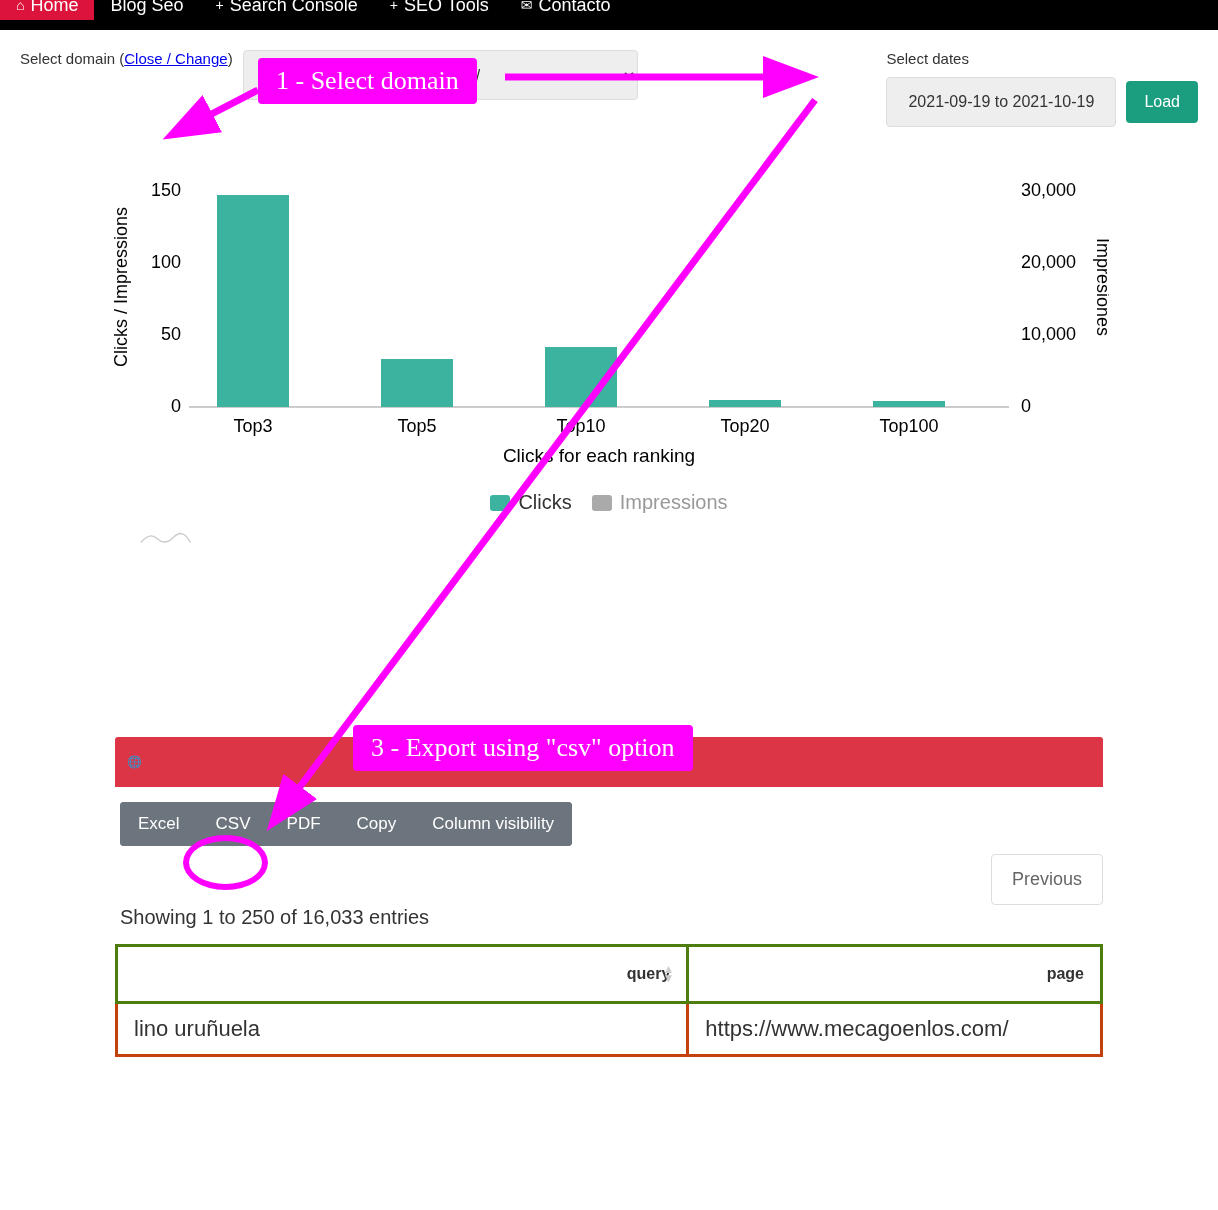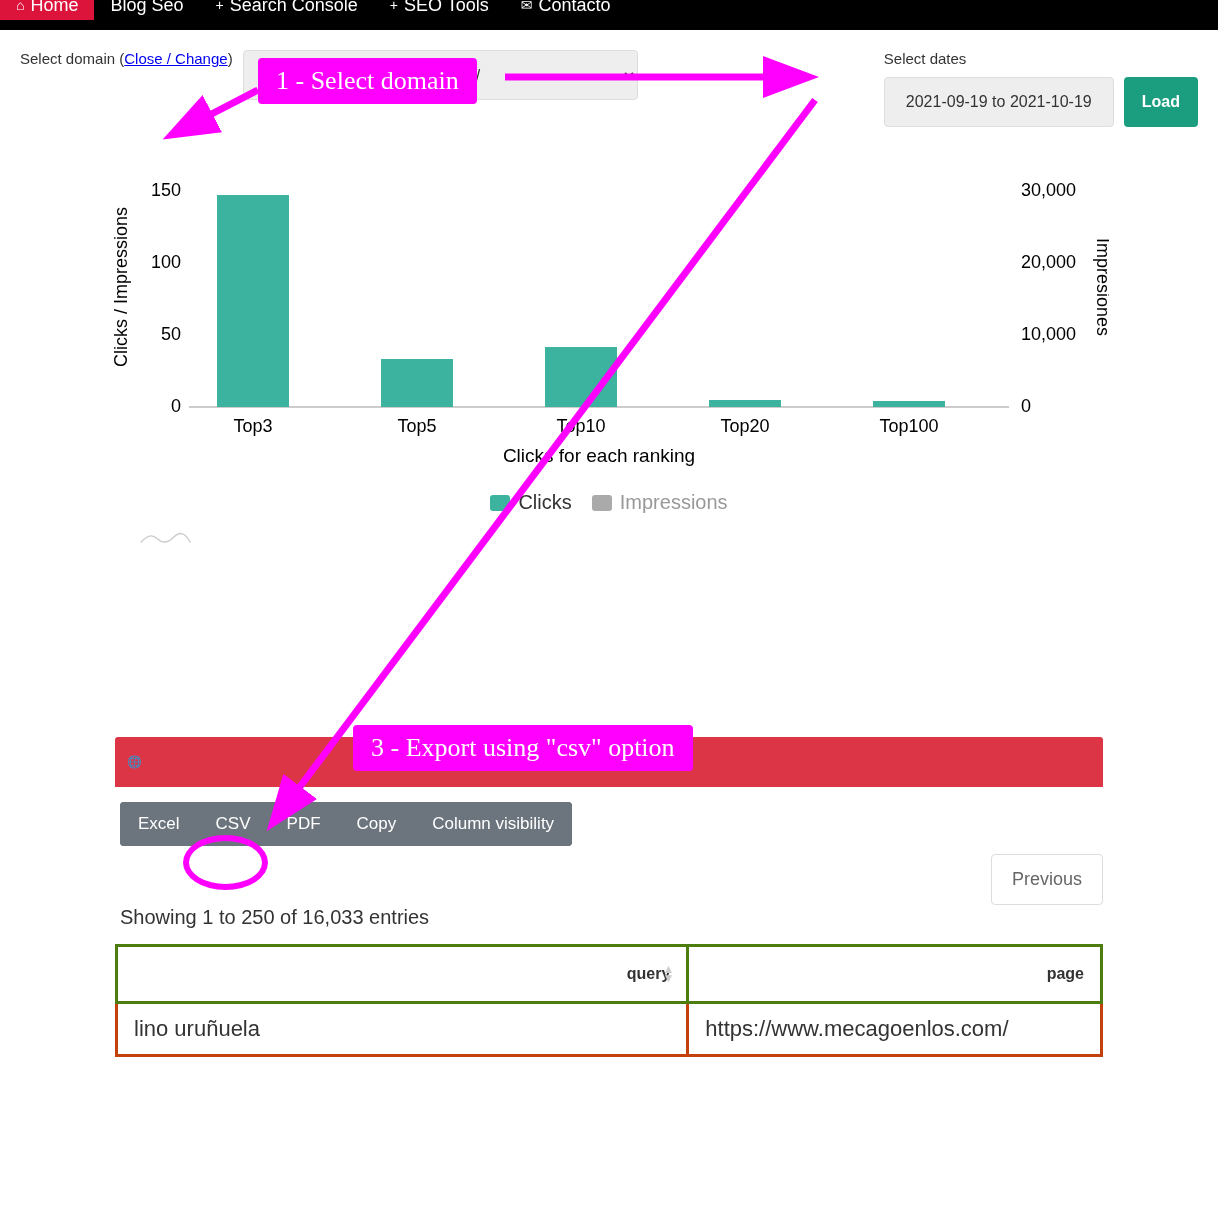--- a/index.html
+++ b/index.html
@@ -15,21 +15,21 @@
   .controls { padding: 20px 20px 10px; display: flex; gap: 20px; position: relative; }
   .ctrl-col { display: flex; flex-direction: row; gap: 10px; }
   .ctrl-col.left { flex: 0 0 auto; }
   .ctrl-col.right { margin-left: auto; display: flex; flex-direction: column; align-items: flex-start; }
   .ctrl-label { font-size: 15px; color: #333; }
   .ctrl-label a { color: #0000EE; text-decoration: underline; }
   .ctrl-row-right { display: flex; gap: 10px; align-items: center; }
   
   .select-domain { width: 395px; height: 50px; background: #eee; border: 1px solid #ddd; border-radius: 4px; padding: 0 12px; font-size: 16px; color: #333; appearance: auto; }
   .date-input { width: 230px; height: 50px; background: #eee; border: 1px solid #ddd; border-radius: 4px; padding: 0 12px; font-size: 16px; text-align: center; color: #333; }
-  .load-btn { height: 50px; padding: 0 18px; background: #1b9e80; color: #fff; border: none; border-radius: 4px; font-size: 16px; cursor: pointer; font-weight: bold; }
+  .load-btn { height: 42px; padding: 0 18px; background: #1b9e80; color: #fff; border: none; border-radius: 4px; font-size: 16px; cursor: pointer; }
   
   
   .anno { position: absolute; background: #ff00ff; color: #fff; font-size: 26px; padding: 8px 18px; border-radius: 4px; font-family: Georgia, serif; z-index: 50; }
   
   .arrow-svg { position: absolute; z-index: 40; pointer-events: none; }
   
   .csv-circle { position: absolute; border: 6px solid #ff00ff; border-radius: 50%; width: 85px; height: 55px; z-index: 45; pointer-events: none; }
   
   
   .chart-wrap { position: relative; margin: 20px auto 0; width: 1000px; height: 380px; }

